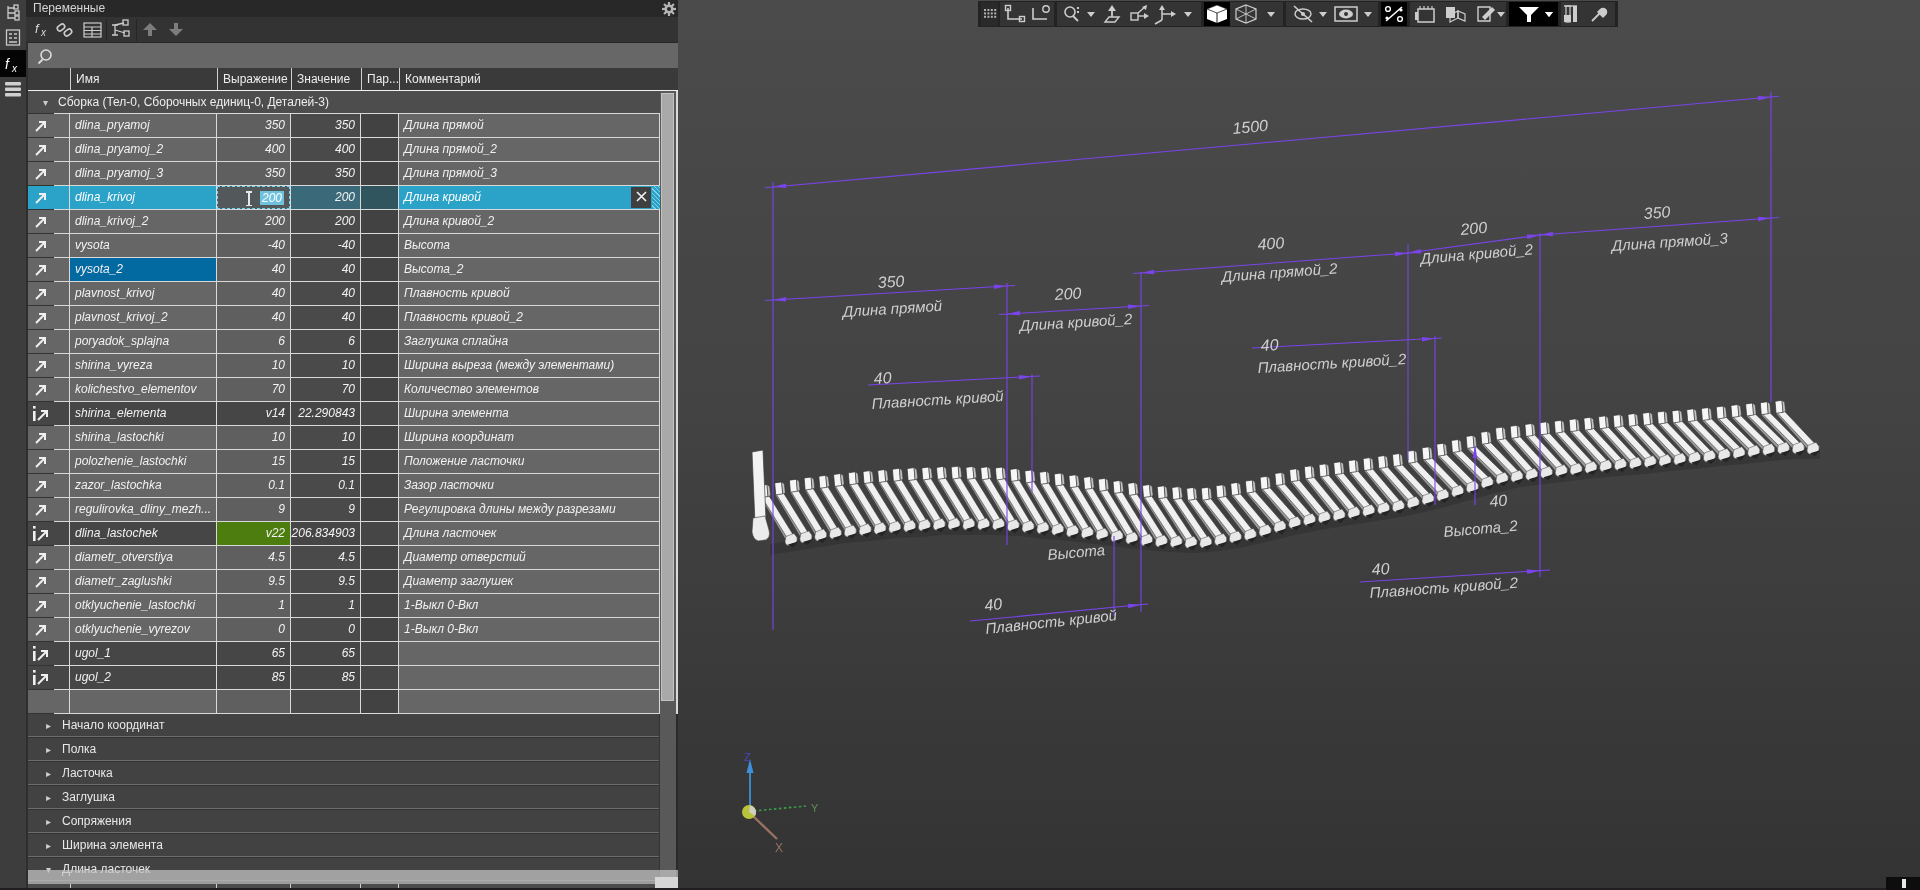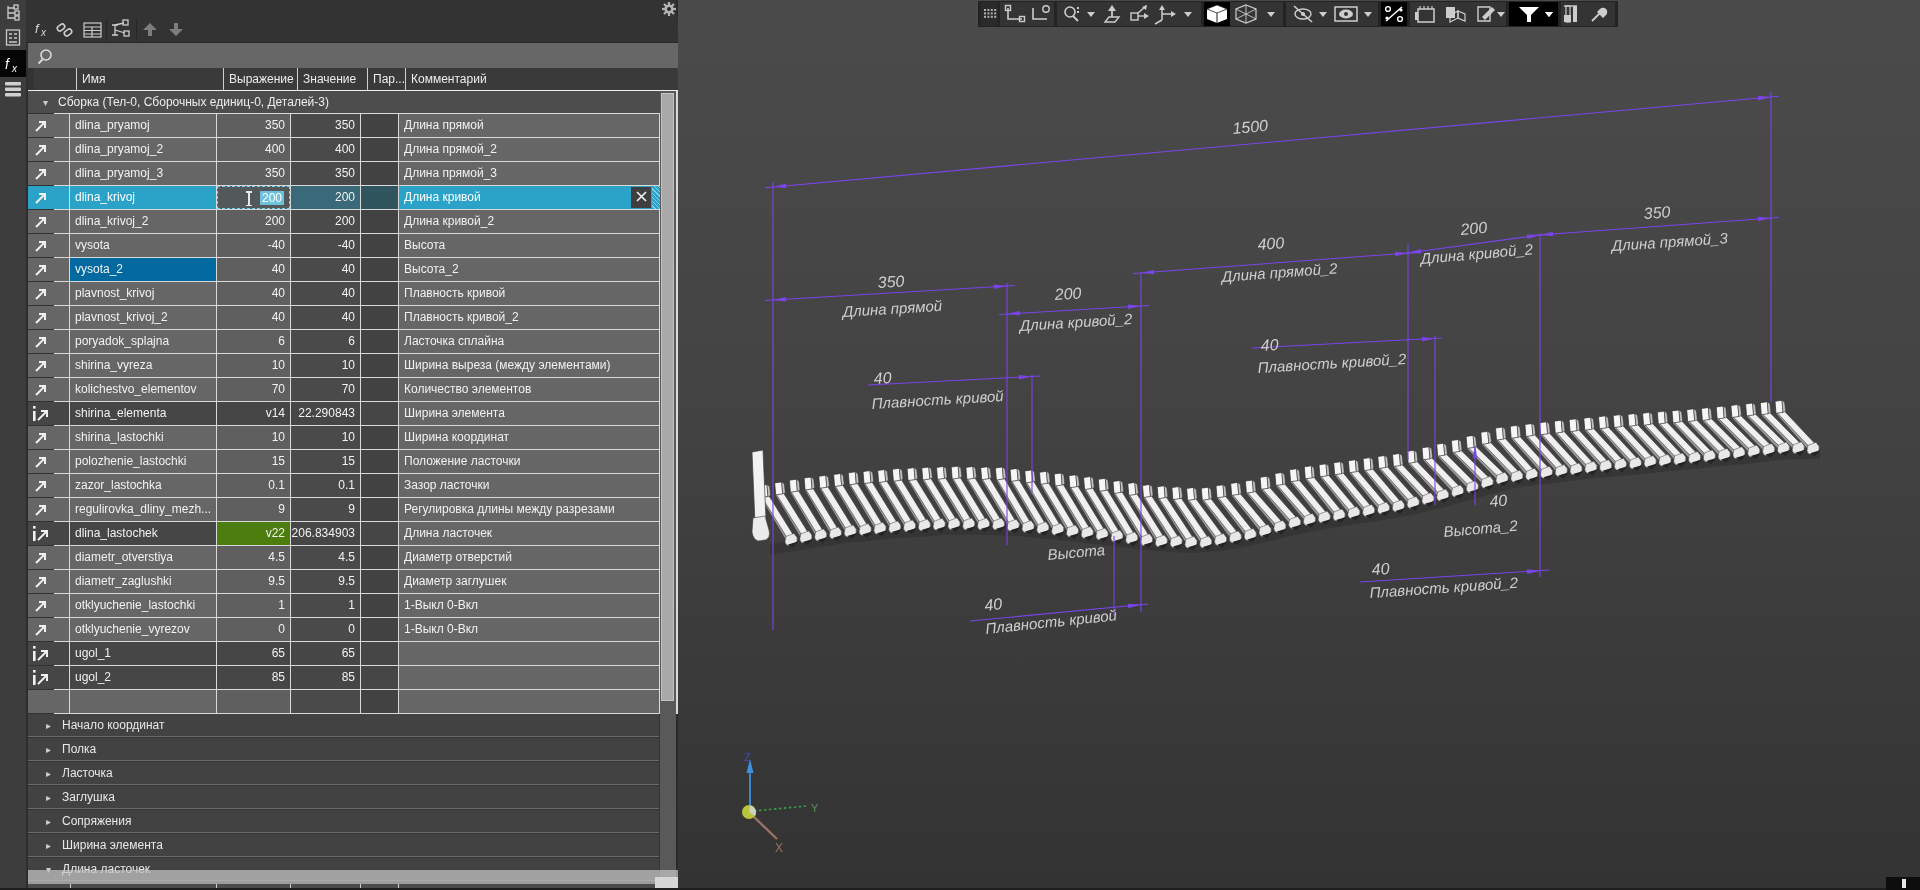--- a/index.html
+++ b/index.html
@@ -4,24 +4,24 @@
 * { margin:0; padding:0; box-sizing:border-box; }
 html,body { width:1920px; height:890px; overflow:hidden; background:#3a3a3b;
   font-family:"Liberation Sans", sans-serif; }
 #root { position:relative; width:1920px; height:890px; }
 #sidebar { position:absolute; left:0; top:0; width:26px; height:890px; background:#3d3d3d; }
 #sidebar .act { position:absolute; left:0; top:50px; width:26px; height:27px; background:#050505; }
 #panel { position:absolute; left:26px; top:0; width:652px; height:890px; background:#333333; border-right:2px solid #2a2a2a; }
 #ptitle { position:absolute; left:0; top:0; width:652px; height:17px; background:#282828; color:#d5d5d5; font-size:12px; line-height:17px; padding-left:7px; }
 #ptool { position:absolute; left:0; top:17px; width:652px; height:26px; background:#333333; border-bottom:1px solid #272727;}
 #psearch { position:absolute; left:2px; top:43px; width:650px; height:25px; background:#676767; }
-#phead { position:absolute; left:8px; top:68px; width:650px; height:22px; background:#3a3a3a; color:#ededed; font-size:12px; }
+#phead { position:absolute; left:2px; top:68px; width:650px; height:22px; background:#3a3a3a; color:#ededed; font-size:12px; }
 #phead .h { position:absolute; top:0; height:22px; line-height:22px; border-left:1px solid #cfcfcf; padding-left:5px; }
 #headline { position:absolute; left:2px; top:90px; width:650px; height:1px; background:#f0f0f0; }
-.trow { position:absolute; left:2px; width:632px; height:23px; font-size:12px; color:#f2f2f2; line-height:23px; }
+.trow { position:absolute; left:2px; width:632px; height:23px; font-size:12px; color:#f2f2f2; line-height:23px;font-style:italic; }
 .trow .c { position:absolute; top:0; height:23px; overflow:hidden; white-space:nowrap; }
 .trow .ic { left:0; width:41px; }
 .trow .nm { left:42px; width:146px; padding-left:5px; }
 .trow .ex { left:189px; width:73px; text-align:right; padding-right:5px; }
 .trow .vl { left:263px; width:69px; text-align:right; padding-right:5px; }
 .trow .pr { left:333px; width:37px; }
 .trow .cm { left:371px; width:260px; padding-left:5px; }
 #grid { position:absolute; left:28px; top:91px; width:632px; height:623px; background:#d9d9d9; }
 .grow { position:absolute; left:2px; width:631px; height:23px; background:#424242; border-bottom:1px solid #6b6b6b; color:#e8e8e8; font-size:12px; line-height:23px; padding-left:34px; }
 .grow .tri { position:absolute; left:18px; font-size:10px; color:#cdcdcd; }
@@ -68,20 +68,21 @@
   </svg>
   <div class="act">
     <svg width="26" height="27">
       <text x="5" y="19" font-size="14" font-style="italic" fill="#fff">f</text>
       <text x="12" y="22" font-size="10" font-style="italic" fill="#fff">x</text>
     </svg>
   </div>
 </div>
 <div id="panel">
   <div style="position:absolute;left:0;top:17px;width:2px;height:873px;background:#2e2e2e"></div>
+  <div id="ptitle">Переменные</div>
   <svg style="position:absolute;left:636px;top:2px" width="14" height="14" viewBox="0 0 14 14">
     <g fill="#b5b5b5">
           <circle cx="7" cy="7" r="4.6"></circle>
     <rect x="5.9" y="0" width="2.2" height="14"></rect>
           <rect x="0" y="5.9" width="14" height="2.2"></rect>
     <rect x="5.9" y="0" width="2.2" height="14" transform="rotate(45 7 7)"></rect>
     <rect x="5.9" y="0" width="2.2" height="14" transform="rotate(-45 7 7)"></rect>
         </g>
     <circle cx="7" cy="7" r="2" fill="#282828"></circle>
   </svg>
@@ -251,21 +252,21 @@
 <div class="c ic" style="background:#666666">
           <svg width="16" height="16" viewBox="0 0 16 16" style="position:absolute;left:5px;top:4px">
             <path d="M3 13 L11 5" stroke="#f0f0f0" stroke-width="2" fill="none"></path>
             <path d="M6 4 L12 4 L12 10" stroke="#f0f0f0" stroke-width="2" fill="none"></path>
           </svg>
         </div>
 <div class="c nm" style="background:#666666">poryadok_splajna</div>
 <div class="c ex" style="background:#5f5f5f">6</div>
 <div class="c vl" style="background:#4a4a4a">6</div>
 <div class="c pr" style="background:#424242"></div>
-<div class="c cm" style="background:#666666">Ласточка сплайна</div>
+<div class="c cm" style="background:#666666">Заглушка сплайна</div>
 </div>
 <div class="trow" style="top:354px">
 <div class="c ic" style="background:#666666">
           <svg width="16" height="16" viewBox="0 0 16 16" style="position:absolute;left:5px;top:4px">
             <path d="M3 13 L11 5" stroke="#f0f0f0" stroke-width="2" fill="none"></path>
             <path d="M6 4 L12 4 L12 10" stroke="#f0f0f0" stroke-width="2" fill="none"></path>
           </svg>
         </div>
 <div class="c nm" style="background:#666666">shirina_vyreza</div>
 <div class="c ex" style="background:#5f5f5f">10</div>

